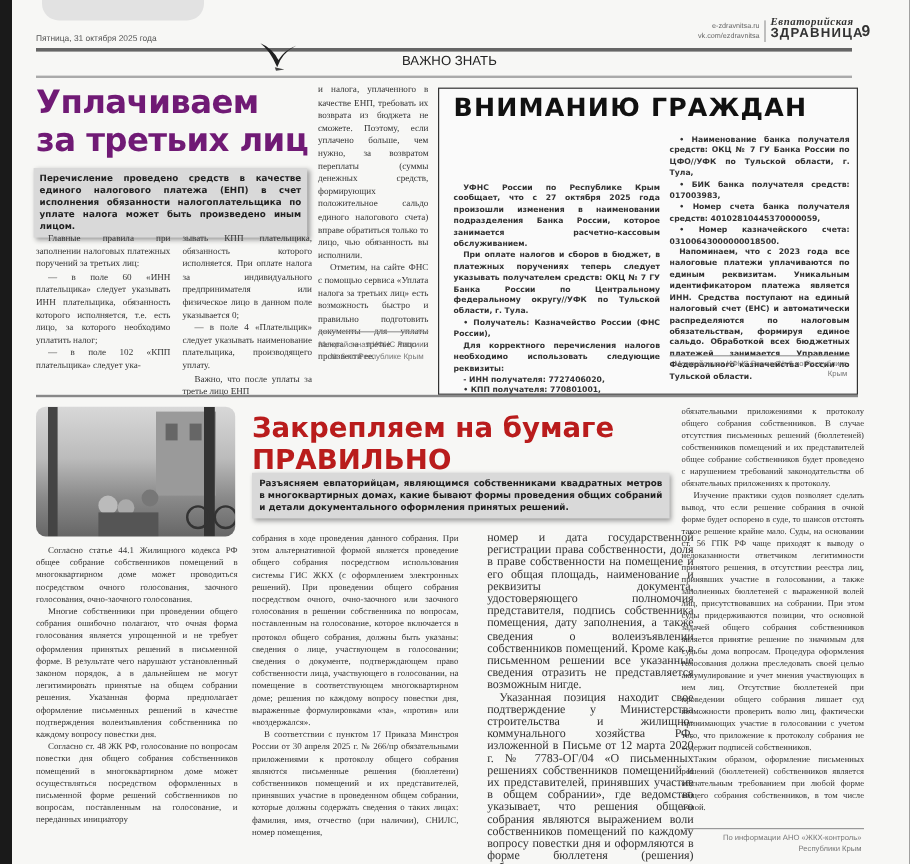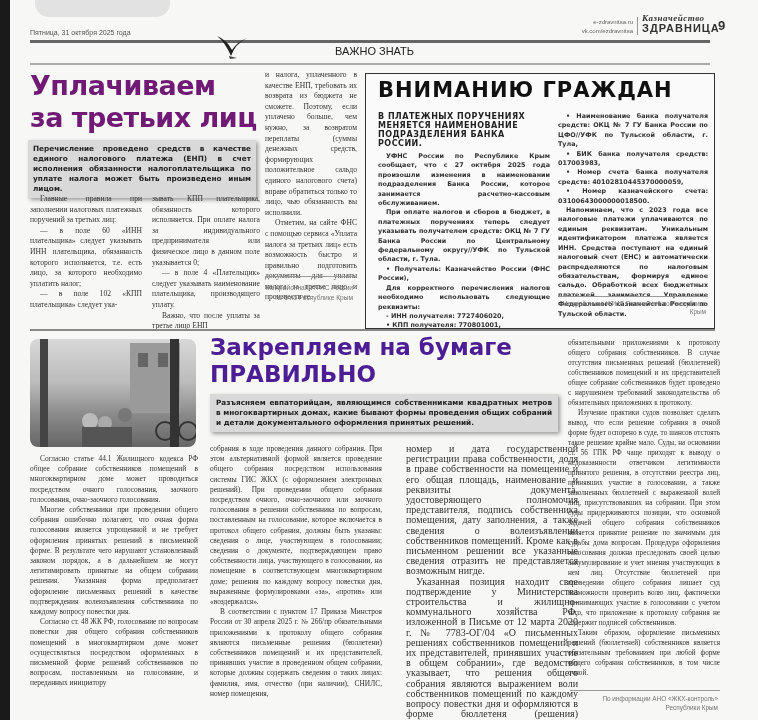--- a/index.html
+++ b/index.html
@@ -21,36 +21,36 @@
 .col{position:absolute;font:7.6px/10.6px "Liberation Serif",serif;color:#333;text-align:justify}
 .col p{text-indent:10px}
 .sig{position:absolute;font:6.6px/10px "Liberation Sans",sans-serif;color:#777;text-align:right}
 .box{position:absolute;left:355px;top:73px;width:350px;height:256px;border:1.5px solid #333;background:#fafafa}
 .box-title{position:absolute;left:12px;top:4px;font:bold 21px "DejaVu Sans",sans-serif;letter-spacing:1px;color:#111}
 .box-sub{position:absolute;left:12px;top:38px;width:170px;font:bold 8px/9px "DejaVu Sans",sans-serif;color:#222;letter-spacing:.5px}
 .bcol{position:absolute;font:bold 6.4px/9.4px "DejaVu Sans",sans-serif;color:#333;text-align:justify}
 .bcol p{text-indent:8px}
 .rule3{position:absolute;left:20px;top:329px;width:685px;height:2px;background:#888}
 .photo{position:absolute;left:20px;top:339px;width:166px;height:108px;border-radius:8px;background:linear-gradient(180deg,#d8d8d8 0%,#bbb 40%,#8a8a8a 70%,#666 100%);overflow:hidden}
-.h2{position:absolute;left:200px;top:334px;font:bold 23px/27px "DejaVu Sans",sans-serif;color:#4c1d95}
+.h2{position:absolute;left:200px;top:344px;font:bold 23px/27px "DejaVu Sans",sans-serif;color:#b91c1c}
 .lead2{position:absolute;left:200px;top:394px;width:348px;background:#d9d9d9;padding:4px 6px;font:bold 7.3px/10px "DejaVu Sans",sans-serif;color:#222;box-shadow:2px 2px 4px #999;text-align:justify}
 .hr{position:absolute;height:1px;background:#999}
 </style>
 </head>
 <body>
 
 <div id="page">
   <div class="blob"></div>
   <div class="hdr-date">Пятница, 31 октября 2025 года</div>
   <div class="hdr-url">
     <div>e-zdravnitsa.ru</div>
     <div>vk.com/ezdravnitsa</div>
   </div>
   <div class="hdr-sep"></div>
-  <div class="hdr-logo-top">Казначейство</div>
+  <div class="hdr-logo-top">Евпаторийская</div>
   <div class="hdr-logo">ЗДРАВНИЦА</div>
   <div class="hdr-page">9</div>
   <div class="rule1"></div>
   <svg class="gull" width="34" height="28" viewBox="0 0 34 28">
     <path d="M2 2 Q10 8 16 22 Q20 10 32 4 Q22 8 17 16 Q12 6 2 2Z" fill="#222"></path>
     <path d="M14 22 L22 24 L15 25Z" fill="#444"></path>
   </svg>
   <div class="section">ВАЖНО ЗНАТЬ</div>
   <div class="rule2"></div>
 
@@ -71,21 +71,20 @@
   </div>
   <div class="col" style="left:255px;top:70px;width:92px">
     <p style="text-indent:0">и налога, уплаченного в качестве ЕНП, требовать их возврата из бюджета не сможете. Поэтому, если уплачено больше, чем нужно, за возвратом переплаты (суммы денежных средств, формирующих положительное сальдо единого налогового счета) вправе обратиться только то лицо, чью обязанность вы исполнили.</p>
       <p>Отметим, на сайте ФНС с помощью сервиса «Уплата налога за третьих лиц» есть возможность быстро и правильно подготовить документы для уплаты налога за третье лицо и произвести ее.</p>
   </div>
   <div class="hr" style="left:255px;top:276px;width:92px"></div>
   <div class="sig" style="left:255px;top:283px;width:88px">Межрайонная ИФНС России № 6 по Республике Крым</div>
 
   <div class="box">
     <div class="box-title">ВНИМАНИЮ ГРАЖДАН</div>
-    <div class="box-sub">В ПЛАТЕЖНЫХ ПОРУЧЕНИЯХ МЕНЯЕТСЯ НАИМЕНОВАНИЕ ПОДРАЗДЕЛЕНИЯ БАНКА РОССИИ.</div>
     <div class="bcol" style="left:12px;top:78px;width:172px">
       <p>УФНС России по Республике Крым сообщает, что с 27 октября 2025 года произошли изменения в наименовании подразделения Банка России, которое занимается расчетно-кассовым обслуживанием.</p>
         <p>При оплате налогов и сборов в бюджет, в платежных поручениях теперь следует указывать получателем средств: ОКЦ № 7 ГУ Банка России по Центральному федеральному округу//УФК по Тульской области, г. Тула.</p>
         <p>• Получатель: Казначейство России (ФНС России),</p>
         <p>Для корректного перечисления налогов необходимо использовать следующие реквизиты:</p>
         <p>- ИНН получателя: 7727406020,</p>
         <p>• КПП получателя: 770801001,</p>
     </div>
     <div class="bcol" style="left:192px;top:38px;width:150px">
       <p>• Наименование банка получателя средств: ОКЦ № 7 ГУ Банка России по ЦФО//УФК по Тульской области, г. Тула,</p>

